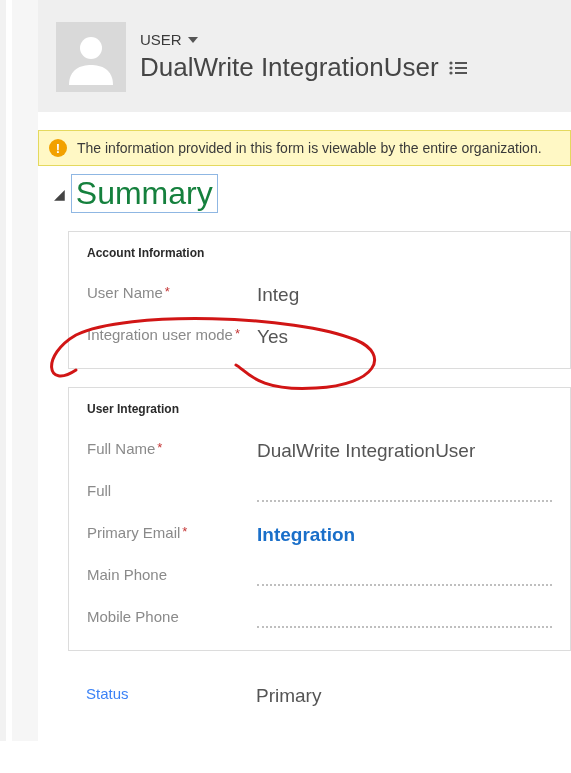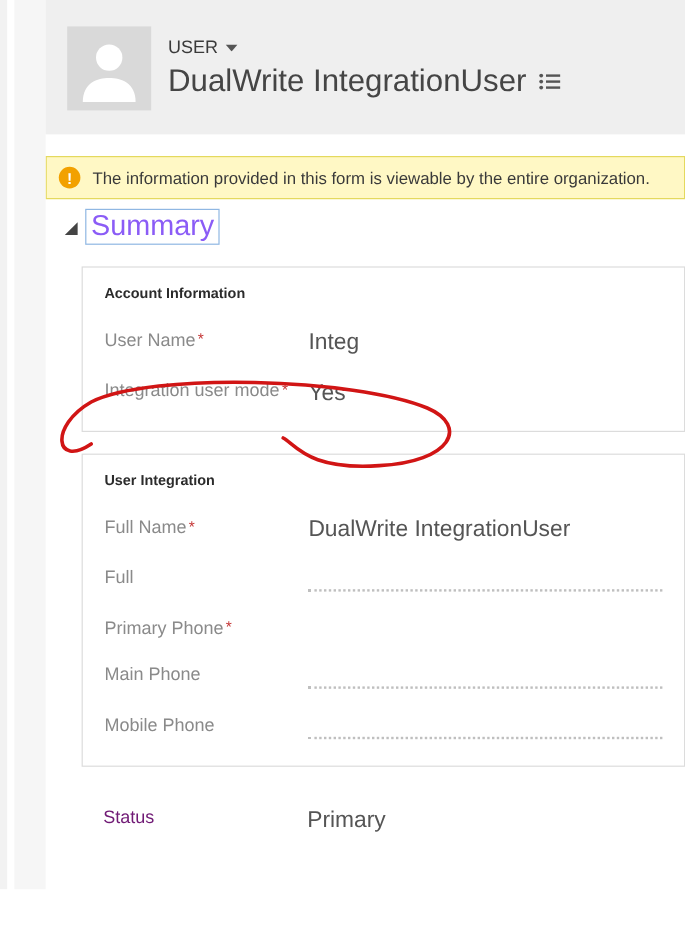--- a/index.html
+++ b/index.html
@@ -91,22 +91,22 @@
   
   .section-heading-row {
     margin-left: 48px;
     margin-top: 8px;
     display: flex;
     align-items: center;
     gap: 6px;
   }
   .caret { font-size: 14px; color: #444; }
   .section-heading {
-    font-size: 24px;
-    color: #8b5cf6;
+    font-size: 32px;
+    color: #15803d;
     border: 1px solid #8fb7e3;
     padding: 0 4px;
   }
 
   
   .card {
     margin-left: 62px;
     margin-right: 0;
     margin-top: 18px;
     border: 1px solid #dcdcdc;
@@ -229,42 +229,43 @@
 
     <div class="field-row">
       <div class="field-label">Full</div>
       <div class="field-value dotted">
           <div class="dotted-line"></div>
         </div>
     </div>
 
     <div class="field-row">
       <div class="field-label">
-        <span>Primary Phone</span><span class="req">*</span>
-      </div>
+        <span>Primary Email</span><span class="req">*</span>
+      </div>
+      <div class="field-value link">Integration</div>
     </div>
 
     <div class="field-row">
       <div class="field-label">Main Phone</div>
       <div class="field-value dotted">
           <div class="dotted-line"></div>
         </div>
     </div>
 
     <div class="field-row">
       <div class="field-label">Mobile Phone</div>
       <div class="field-value dotted">
           <div class="dotted-line"></div>
         </div>
     </div>
   </div>
 
   <div class="card" style="border:none; padding-top:6px;">
     <div class="field-row">
-      <div class="field-label" style="color:#701a75;">Status</div>
+      <div class="field-label" style="color:#3b82f6;">Status</div>
       <div class="field-value">Primary</div>
     </div>
   </div>
 
   <svg class="annotation" style="left:30px; top:310px;" width="360" height="90" viewBox="0 0 360 90">
     <path d="M40 60 C 10 80, 5 45, 40 25 C 90 0, 260 5, 320 30 C 355 45, 340 75, 280 78 C 220 82, 210 60, 200 55" fill="none" stroke="#d11515" stroke-width="3" stroke-linecap="round"></path>
   </svg>
 
 </div>
 

